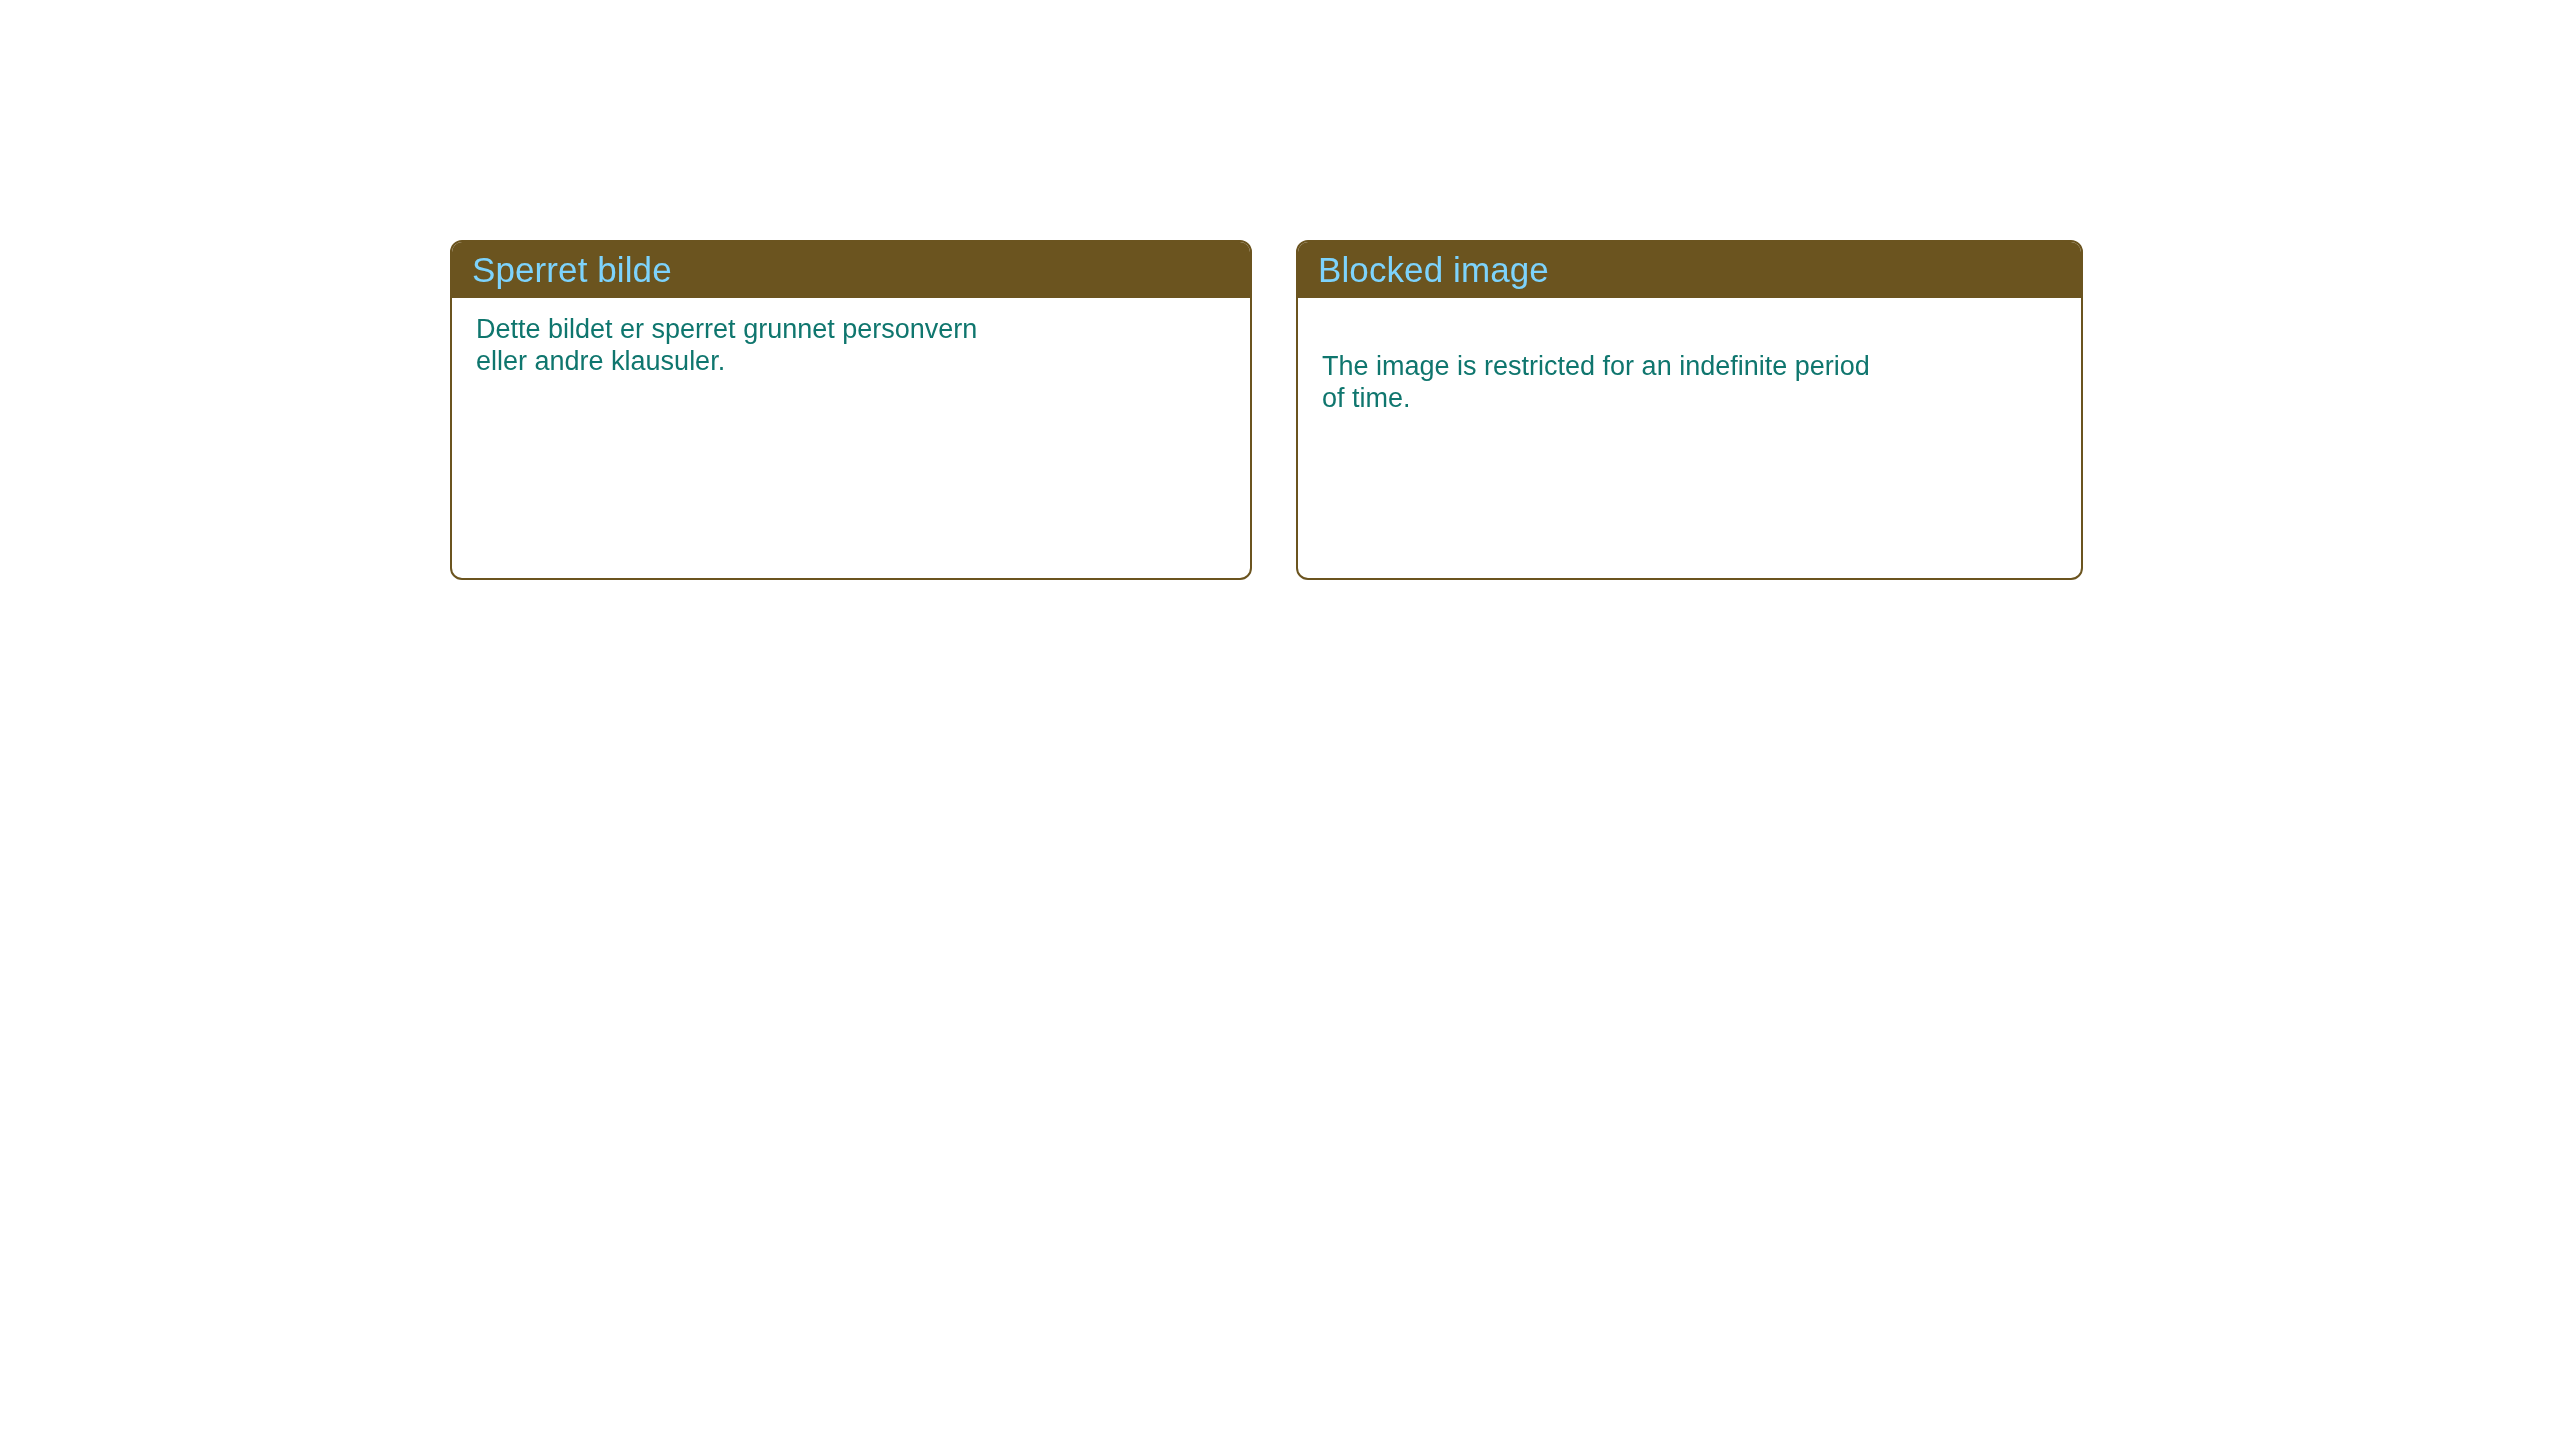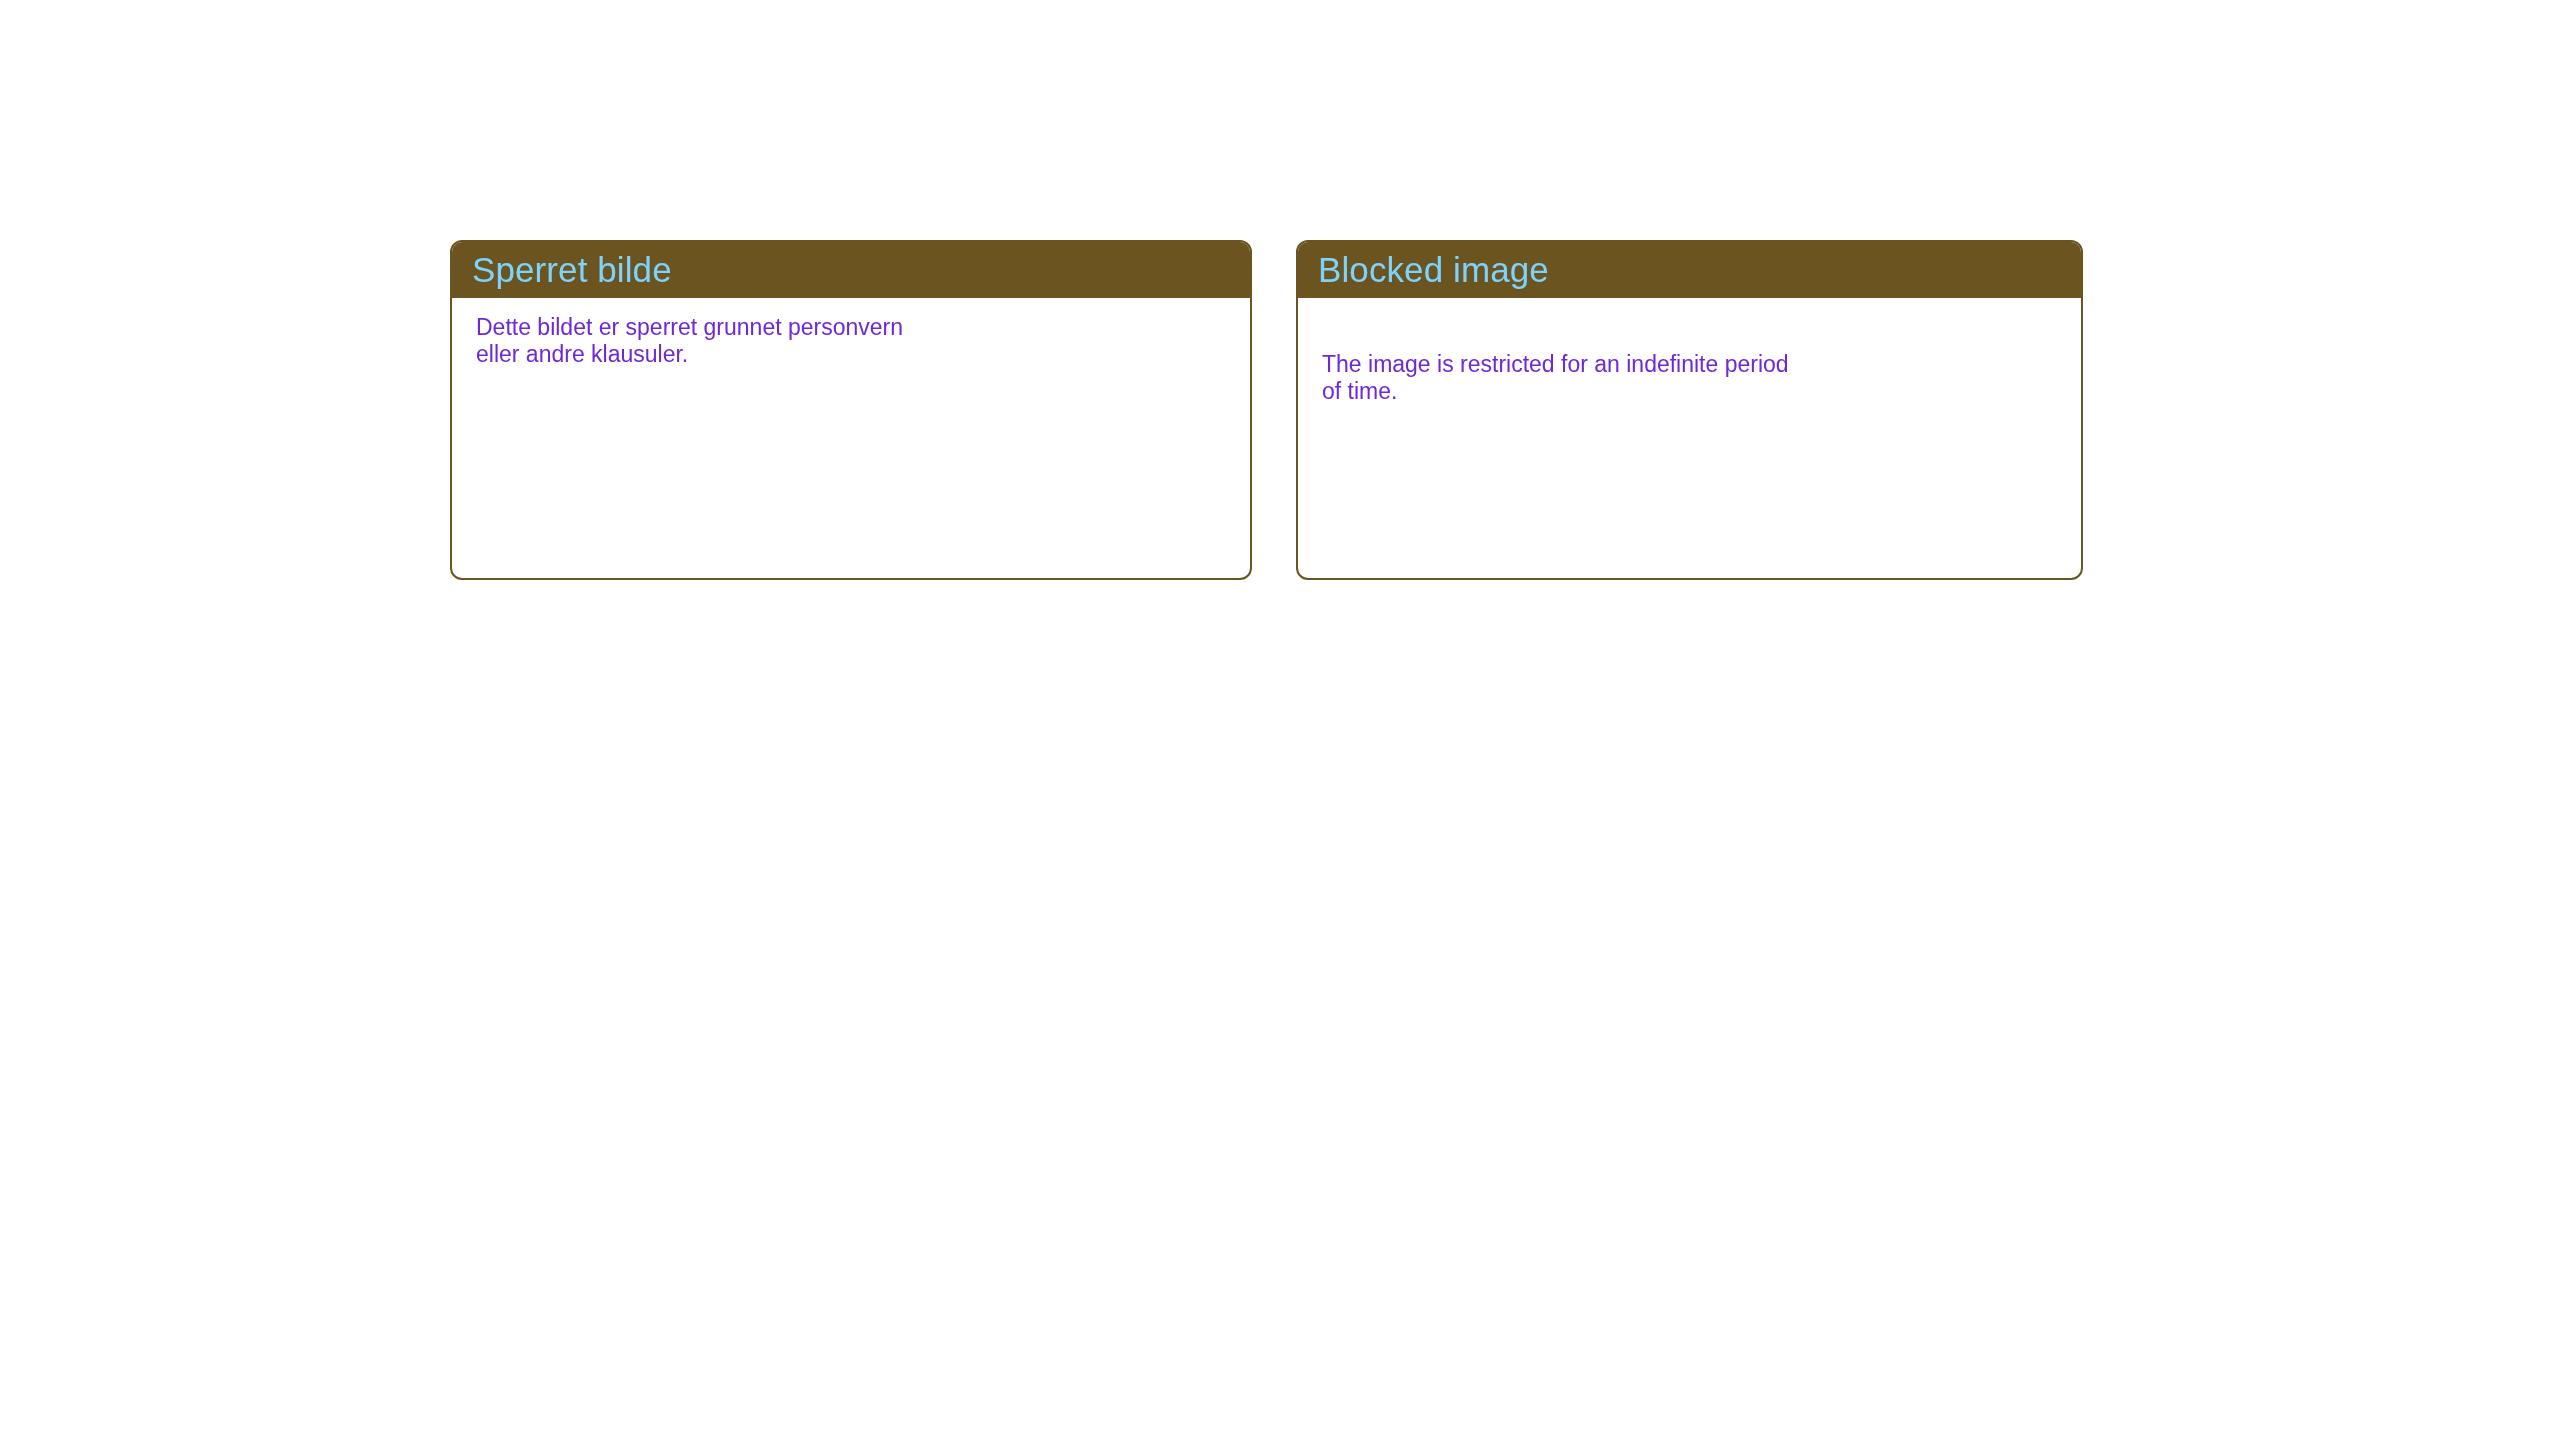--- a/index.html
+++ b/index.html
@@ -57,23 +57,23 @@
     white-space: nowrap;
   }
 
   .card-body {
     box-sizing: border-box;
     padding: 16px 24px 24px 24px;
     color: #000000;
   }
 
   .card-paragraph {
-    font-size: 23px;
+    font-size: 27px;
     line-height: 1.17;
-    color: #6d28d9;
+    color: #0f766e;
     margin: 0;
     white-space: pre-line;
   }
 
   .paragraph-gap {
     height: 37px;
   }
 </style>
 </head>
 <body>

